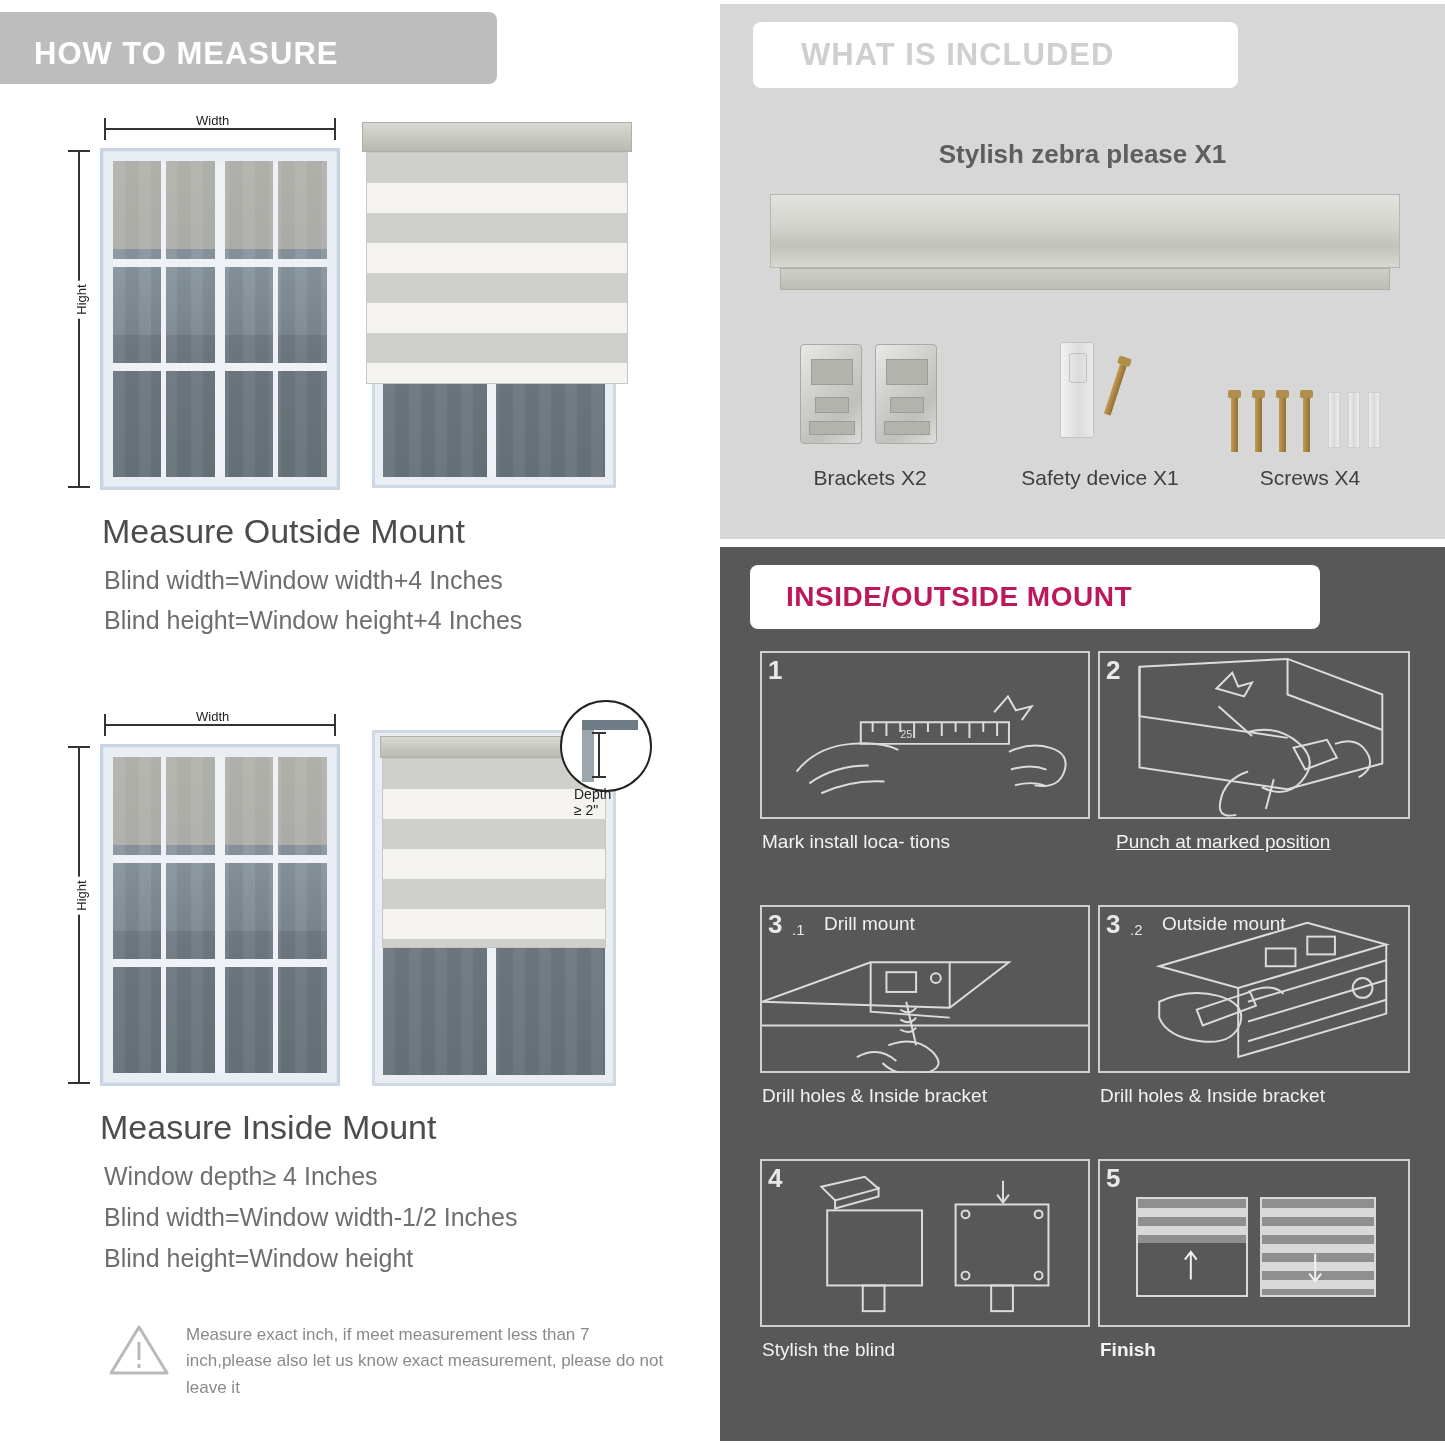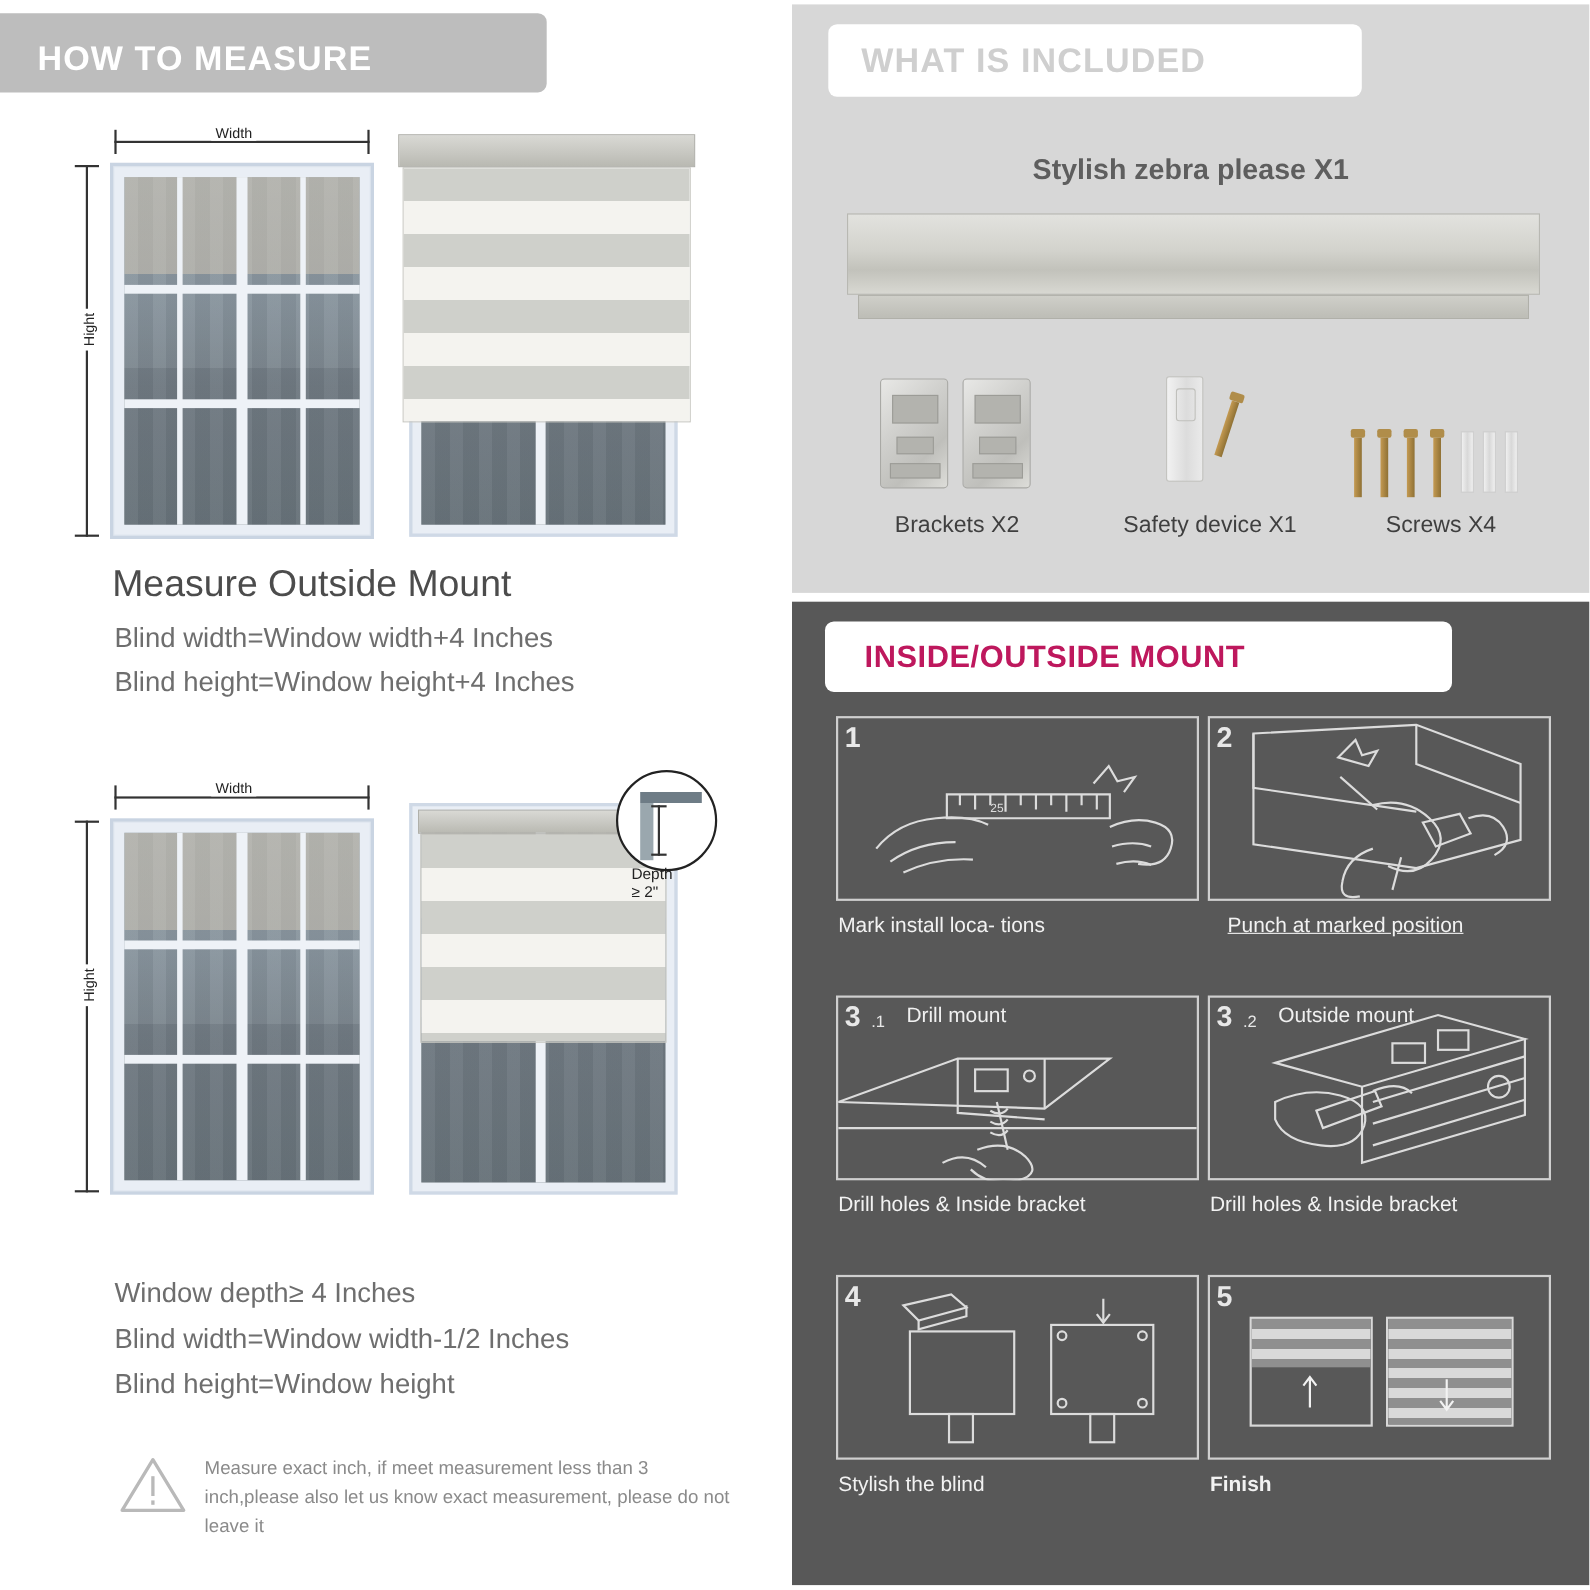--- a/index.html
+++ b/index.html
@@ -71,21 +71,21 @@
   
   .right-col { position:absolute; left:712px; top:0; width:733px; height:1445px; }
   .included-panel {
     position:absolute; left:8px; top:4px; width:725px; height:535px;
     background:#d7d7d7;
   }
   #included-band {
     position:absolute; left:33px; top:18px; width:485px; height:66px;
     background:#ffffff; border-radius:8px 8px 8px 8px;
   }
-  #included-band .ttl { color:#cfcfcf; font-size:31px; padding-left:30px; font-weight:bold; letter-spacing:1px; }
+  #included-band .ttl { color:#cfcfcf; font-size:31px; padding-left:48px; font-weight:bold; letter-spacing:1px; }
 
   .incl-title { position:absolute; font-size:26px; font-weight:bold; color:#5e5e5e; }
   .rail {
     position:absolute; background:linear-gradient(180deg,#e2e2de 0%,#d3d3cd 45%,#c2c2bb 70%,#d8d8d2 100%);
     border:1px solid #b8b8b2;
   }
   .rail-lip {
     position:absolute; background:linear-gradient(180deg,#cfcfc9,#bdbdb6);
     border:1px solid #b0b0a9;
   }
@@ -213,33 +213,34 @@
       <div style="position:absolute; left:560px; top:700px; width:92px; height:92px; border:2px solid #222; border-radius:50%; overflow:hidden; background:#fff;">
         <div style="position:absolute; left:20px; top:18px; width:56px; height:10px; background:#6e7c86;"></div>
         <div style="position:absolute; left:20px; top:28px; width:12px; height:52px; background:#9aa7ae;"></div>
         <div style="position:absolute; left:36px; top:30px; width:2px; height:46px; background:#333;"></div>
         <div style="position:absolute; left:30px; top:30px; width:14px; height:2px; background:#333;"></div>
         <div style="position:absolute; left:30px; top:74px; width:14px; height:2px; background:#333;"></div>
       </div>
       <div style="position:absolute; left:574px; top:786px; font-size:14px; color:#222;">Depth ≥ 2"</div>
     </div>
 
+    <div class="sec-title" style="left:100px; top:1108px;">Measure Inside Mount</div>
     <div class="sec-line" style="left:104px; top:1162px;">Window depth≥ 4 Inches</div>
     <div class="sec-line" style="left:104px; top:1203px;">Blind width=Window width-1/2 Inches</div>
     <div class="sec-line" style="left:104px; top:1244px;">Blind height=Window height</div>
 
     <div class="note-wrap" style="left:108px; top:1322px; width:560px;">
       <div class="note-tri">
         <svg width="62" height="56" viewBox="0 0 62 56">
           <polygon points="31,5 59,51 3,51" fill="none" stroke="#b9b9b9" stroke-width="3" stroke-linejoin="round"></polygon>
           <rect x="29.5" y="20" width="3" height="18" fill="#b9b9b9"></rect>
           <rect x="29.5" y="42" width="3" height="4" fill="#b9b9b9"></rect>
         </svg>
       </div>
-      <div class="note-text">Measure exact inch, if meet measurement less than 3 inch,please also let us know exact measurement, please do not leave it</div>
+      <div class="note-text">Measure exact inch, if meet measurement less than 7 inch,please also let us know exact measurement, please do not leave it</div>
     </div>
   </div>
 
   <div class="right-col">
 
     <div class="included-panel">
       <div id="included-band">
         <div style="display:flex;align-items:center;height:100%;">
           <span class="ttl">WHAT IS INCLUDED</span>
         </div>

